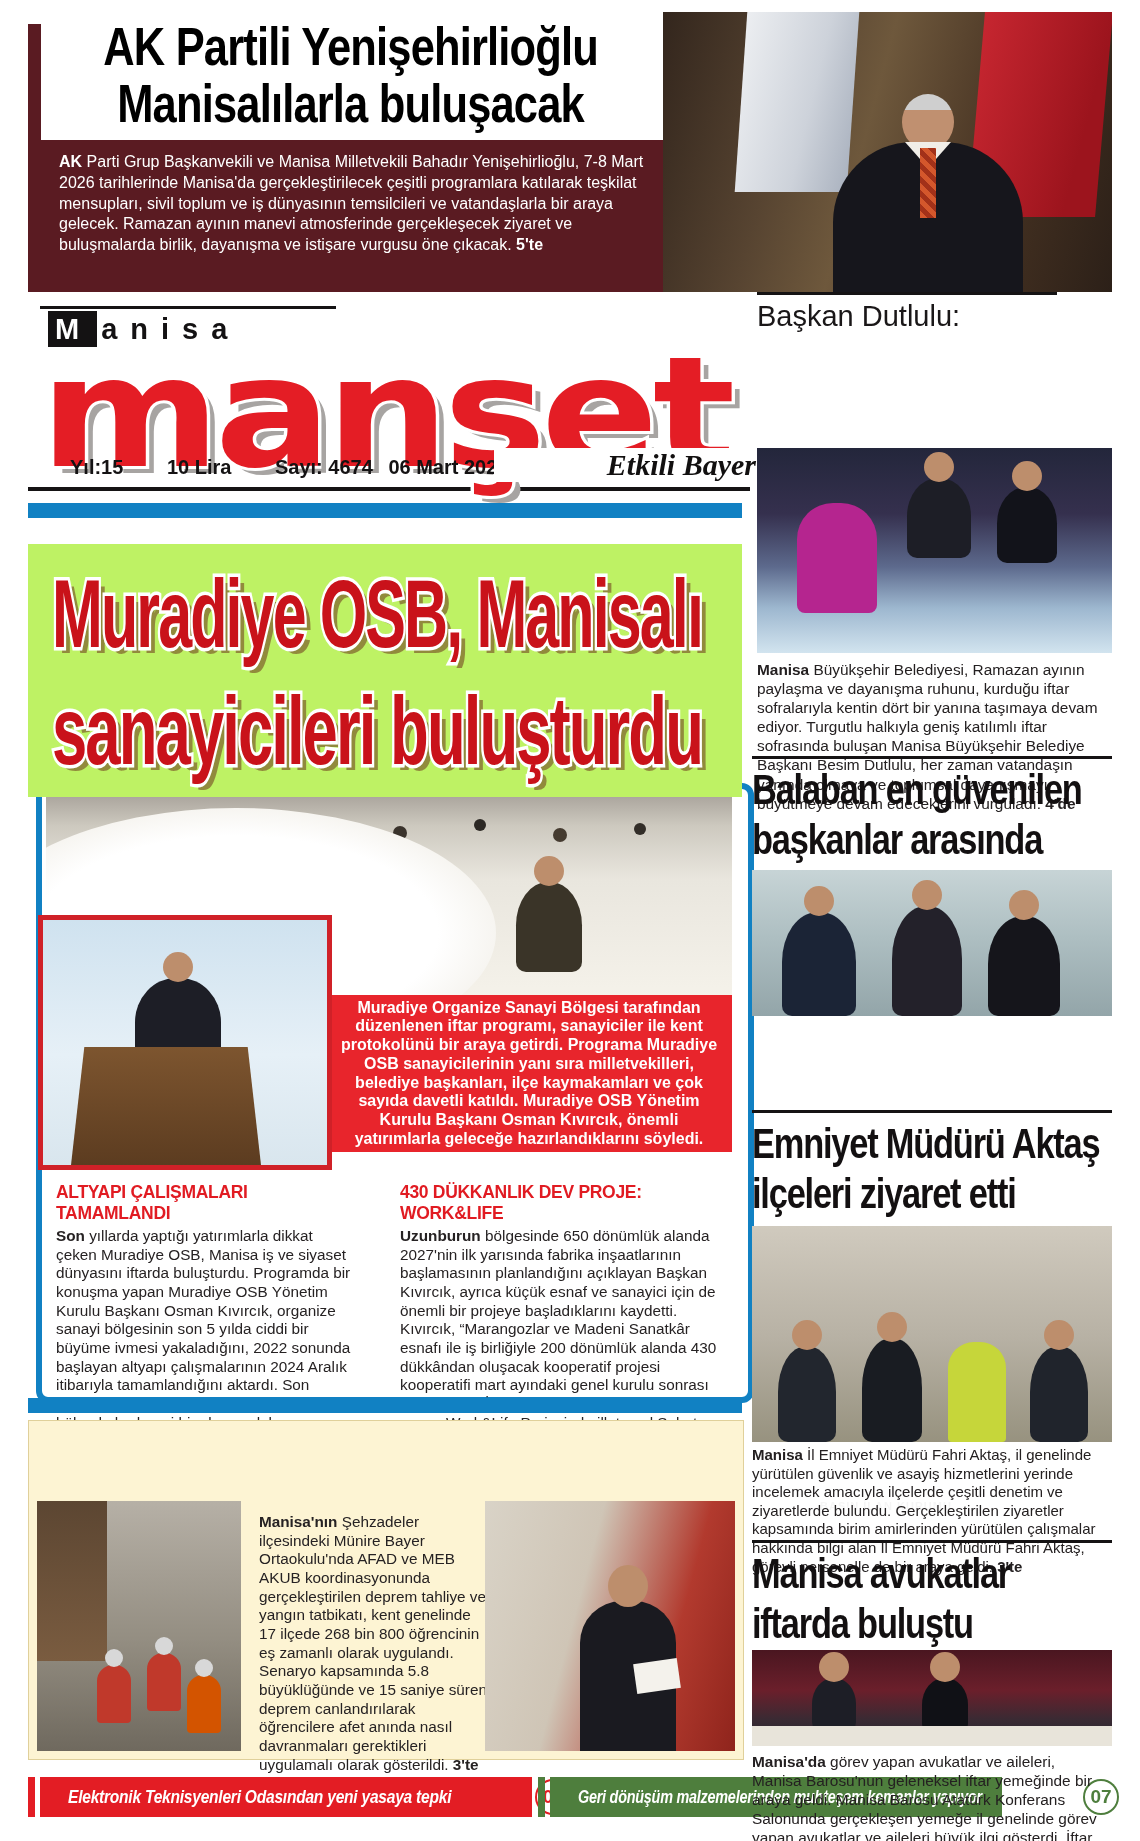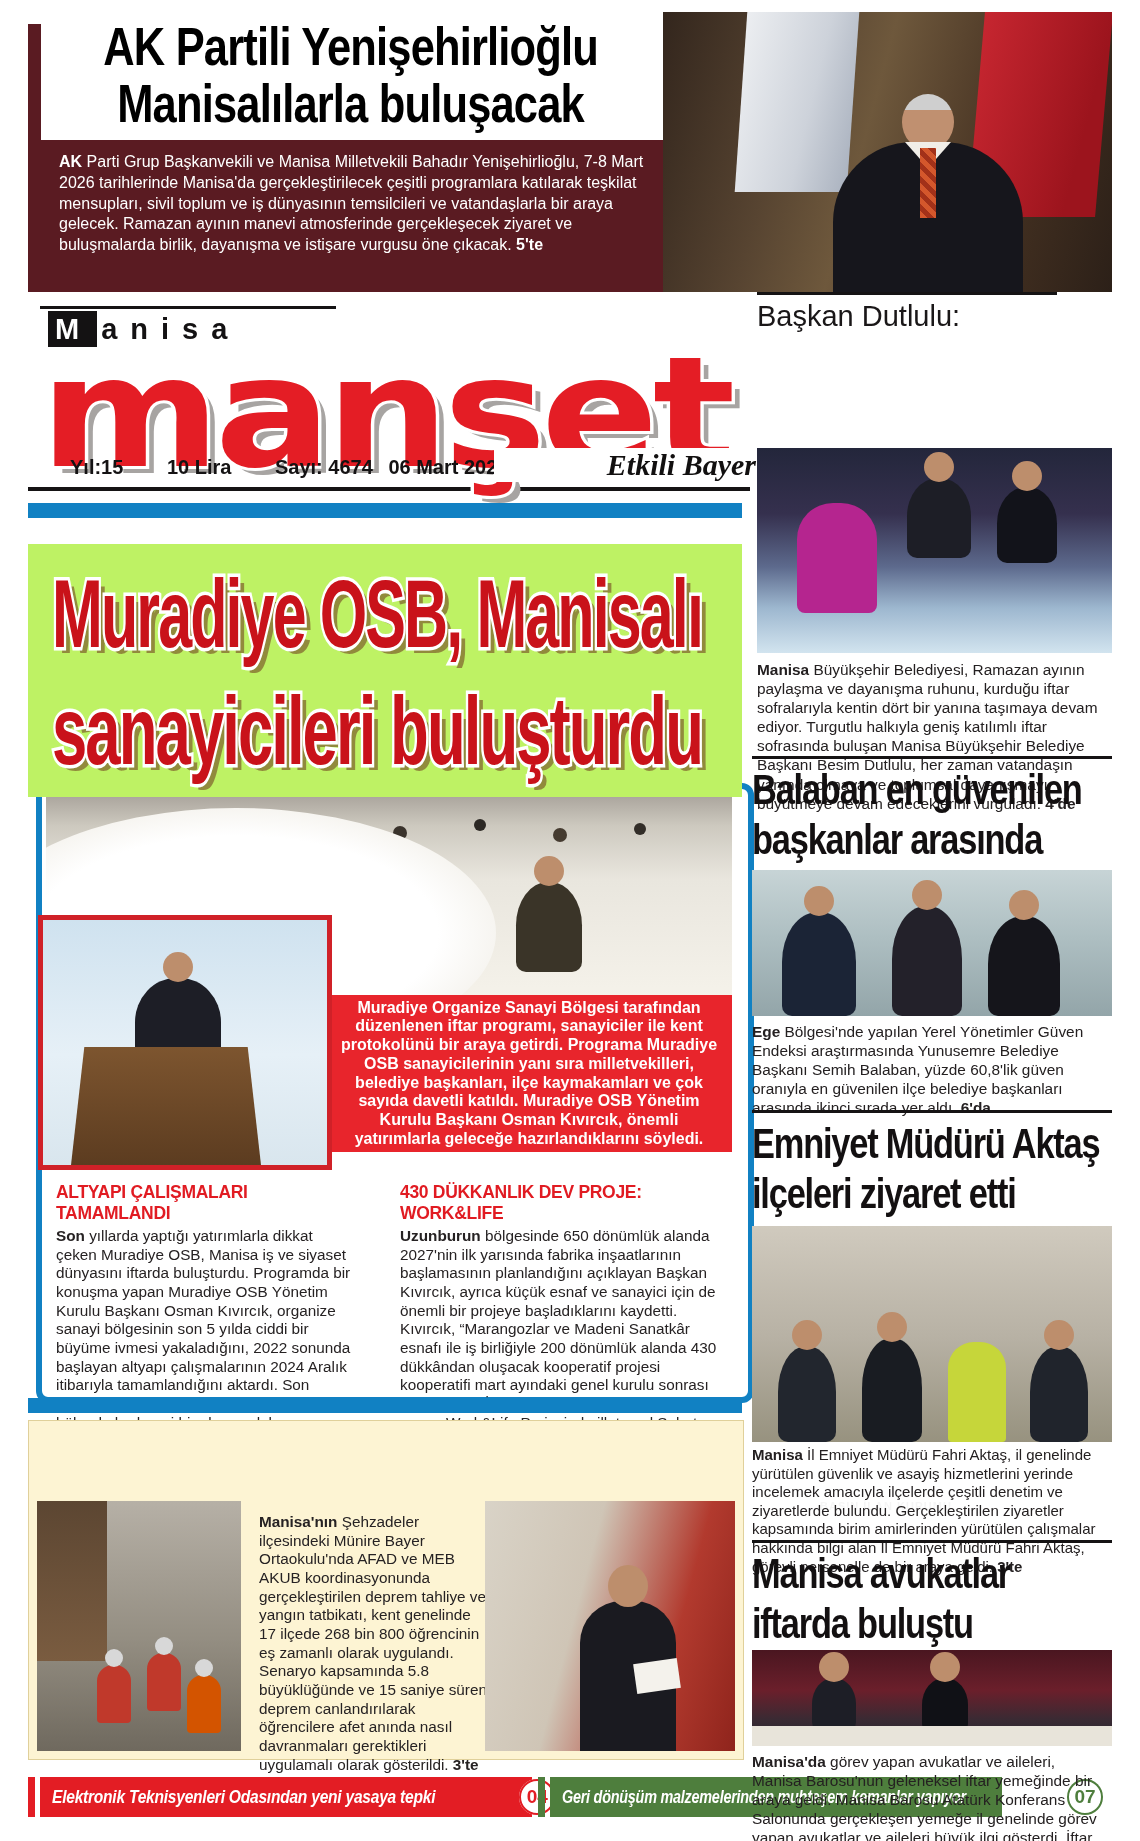--- a/index.html
+++ b/index.html
@@ -96,21 +96,21 @@
   .paper{position:absolute;left:150px;bottom:60px;width:44px;height:30px;background:#f4f2ec;transform:rotate(-8deg);}
 
   
   .teaser{position:absolute;top:1777px;height:40px;display:flex;align-items:center;}
   .tz-red{left:40px;width:492px;background:#e31d24;}
   .tz-green{left:550px;width:452px;background:#4e7e3d;}
   .tick{position:absolute;top:1777px;width:7px;height:40px;}
   .tick-red{left:28px;background:#e31d24;}
   .tick-green{left:538px;background:#4e7e3d;}
   .tz-label{flex:1;color:#fff;font-weight:800;font-style:italic;font-size:19px;letter-spacing:-0.3px;
-     padding-left:12px;}
+     padding-left:28px;}
   .tz-circle{width:36px;height:36px;border-radius:50%;background:#fff;margin-right:4px;flex:0 0 36px;
      display:flex;align-items:center;justify-content:center;font-weight:800;font-size:19px;}
   .tz-red .tz-circle{color:#e31d24;box-shadow:0 0 0 2px #e31d24 inset;}
   .tz-green .tz-circle{color:#4e7e3d;box-shadow:0 0 0 2px #4e7e3d inset;}
 
   
   .kickline{left:757px;top:292px;width:300px;height:3px;background:#151314;}
   .kicker{left:757px;top:300px;font-size:29px;font-weight:500;color:#1a1718;}
   .rhead{font-weight:800;color:#131011;letter-spacing:-1.5px;}
   .rh-dut{left:755px;top:334px;font-size:51px;line-height:52px;}
@@ -299,21 +299,20 @@
     <div class="fig b1">
         <div class="head"></div>
       </div>
     <div class="fig b2">
         <div class="head"></div>
       </div>
     <div class="fig b3">
         <div class="head"></div>
       </div>
   </div>
-  <p class="abs caption cap-ege"><b>Ege</b><span> Bölgesi'nde yapılan Yerel Yönetimler Güven Endeksi araştırmasında Yunusemre Belediye Başkanı Semih Balaban, yüzde 60,8'lik güven oranıyla en güvenilen ilçe belediye başkanları arasında ikinci sırada yer aldı. </span><b>6'da</b></p>
 
   <div class="abs rrule" style="top:1110px;"></div>
   <div class="abs rhead rh-std" style="left:752px;top:1118px;">
     <span class="cx" style="transform:scaleX(.80);">Emniyet Müdürü Aktaş</span><br>
     <span class="cx" style="transform:scaleX(.80);">ilçeleri ziyaret etti</span>
   </div>
   <div class="ph photo-police">
     <div class="fig p1">
         <div class="head"></div>
       </div>

